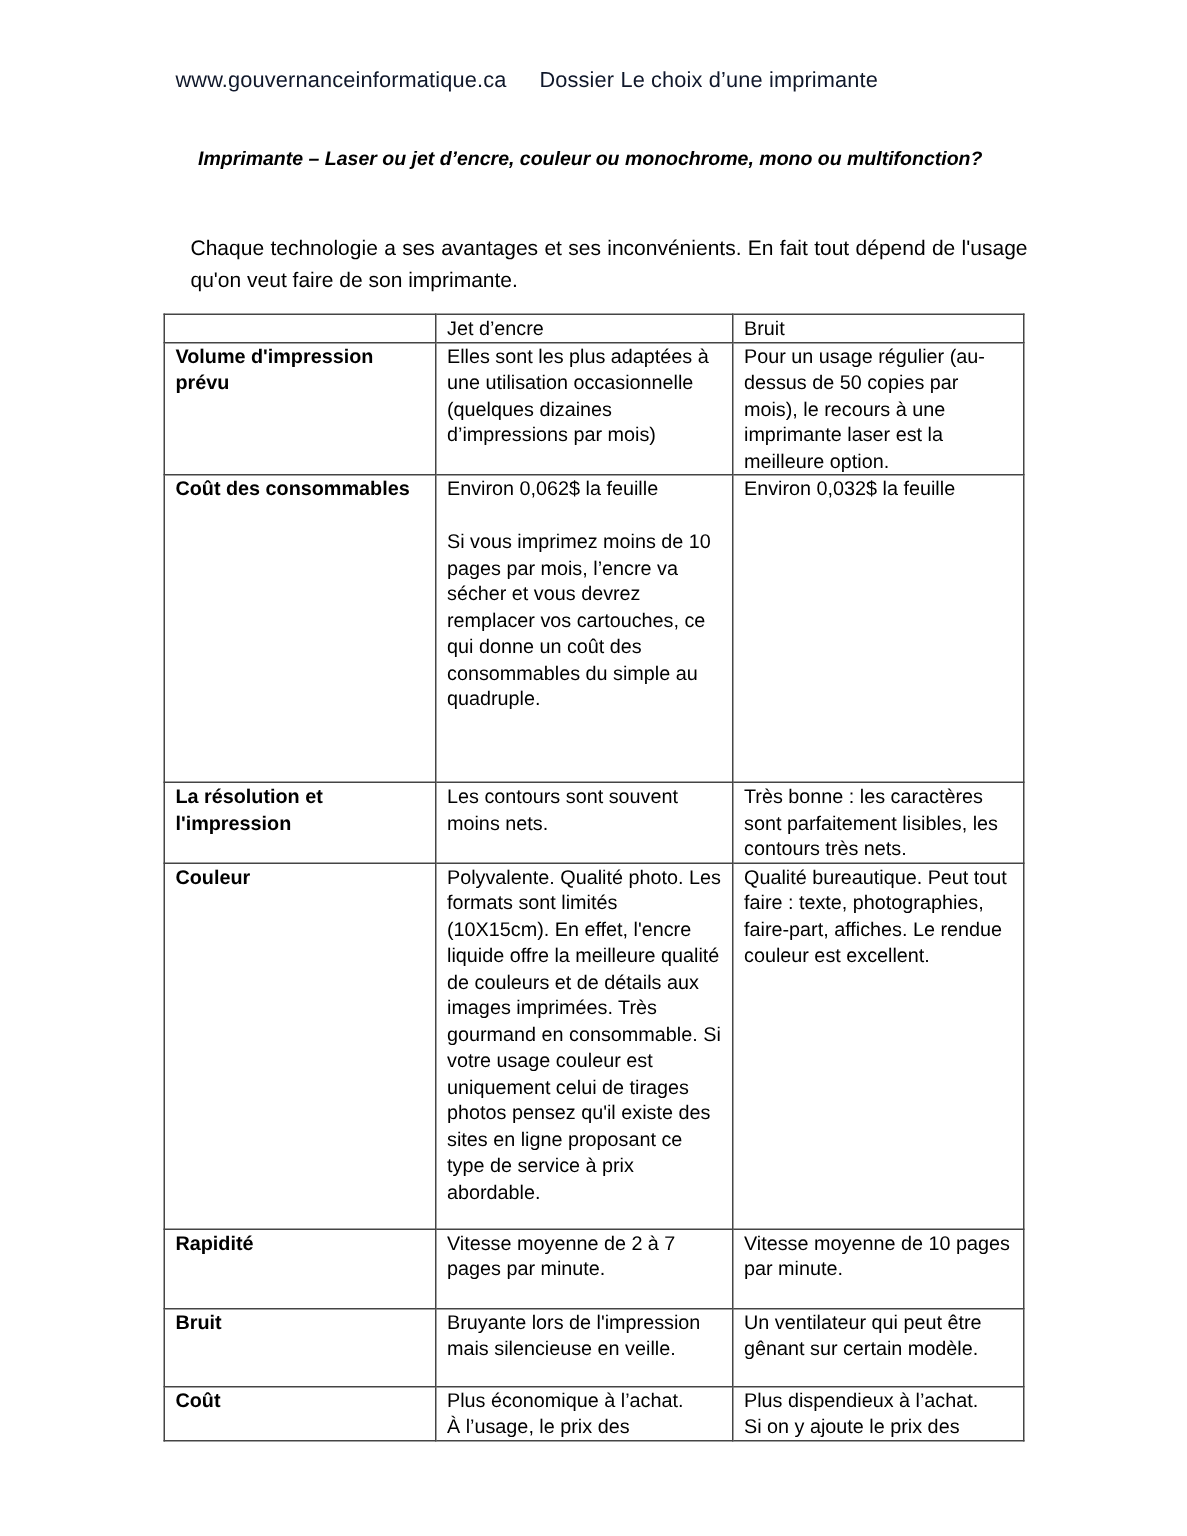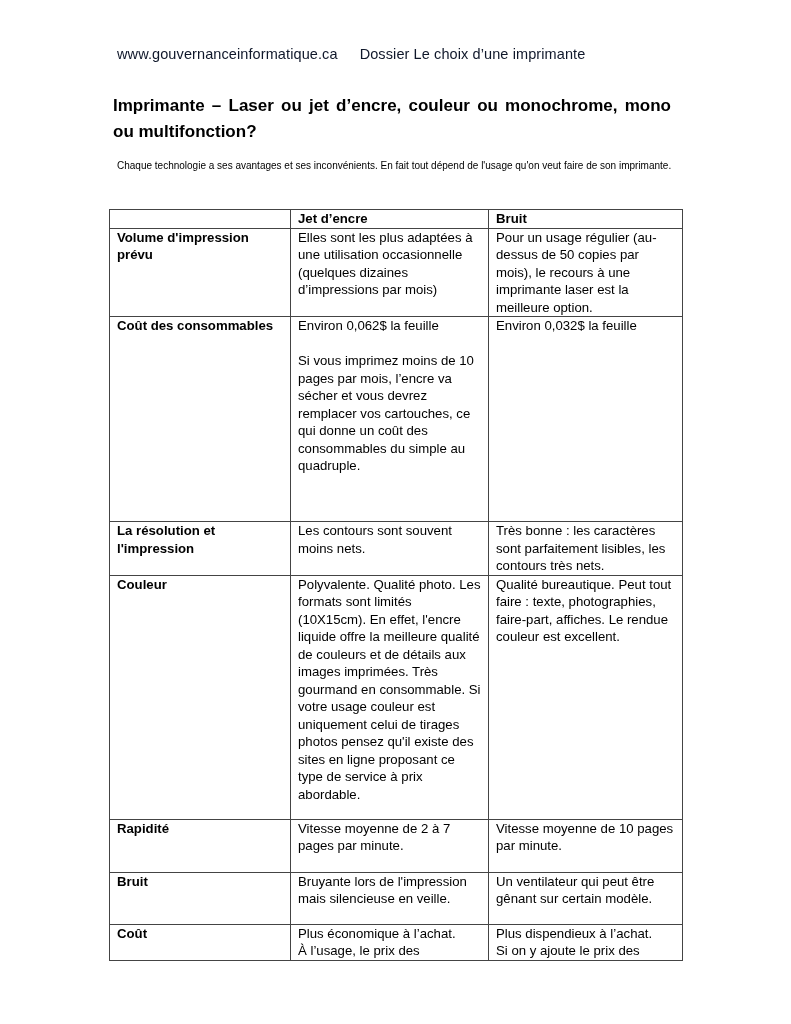--- a/index.html
+++ b/index.html
@@ -8,42 +8,42 @@
     font-family: "Liberation Sans", "DejaVu Sans", sans-serif;
     color: #000;
   }
   .page-header {
     position: absolute; left: 117px; top: 46px;
     font-size: 14.5px; color: #0f172a; white-space: nowrap;
     letter-spacing: 0.1px;
   }
   .page-header .sep { display: inline-block; width: 22px; }
   .page-title {
-    position: absolute; left: 113px; top: 93px; width: 558px;
-    font-size: 17px; font-weight: bold; line-height: 26px;
-    text-align: justify; text-align-last: left; margin: 0;
+    position: absolute; left: 132px; top: 93px; width: 558px;
+    font-size: 13px; font-weight: bold; line-height: 26px;
+    text-align: justify; text-align-last: left; margin: 0; font-style: italic;
   }
   .intro {
-    position: absolute; left: 117px; top: 155px; width: 558px;
-    font-size: 10px; line-height: 21px; text-align: justify; margin: 0;
+    position: absolute; left: 127px; top: 155px; width: 558px;
+    font-size: 14px; line-height: 21px; text-align: justify; margin: 0;
   }
   table.compare {
     position: absolute; left: 109px; top: 209px;
     width: 573px; border-collapse: collapse; table-layout: fixed;
     font-size: 13.2px; line-height: 17.5px;
   }
   table.compare td {
     border: 1px solid #444;
     vertical-align: top; padding: 0 7px; box-sizing: border-box;
   }
   col.c1 { width: 181px; }
   col.c2 { width: 198px; }
   col.c3 { width: 194px; }
   td.label { font-weight: bold; }
-  tr.hdr td { font-weight: bold; height: 18px; }
+  tr.hdr td { font-weight: normal; height: 18px; }
   .para { display: block; }
   .gap { display: block; height: 17.5px; }
 </style>
 </head>
 <body>
 
 <div class="page-header">
   <span>www.gouvernanceinformatique.ca</span><span class="sep"></span><span>Dossier  Le choix d’une imprimante</span>
 </div>
 

